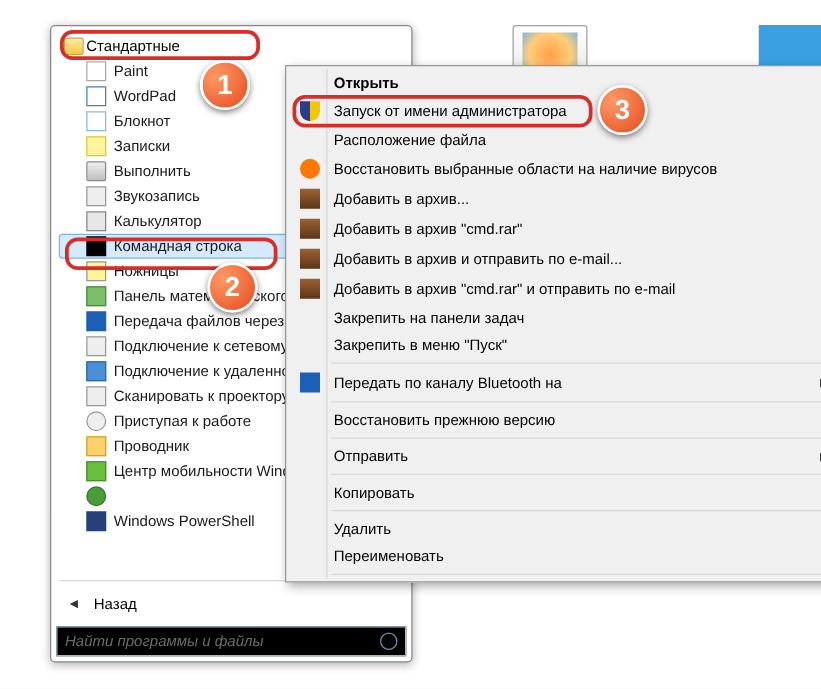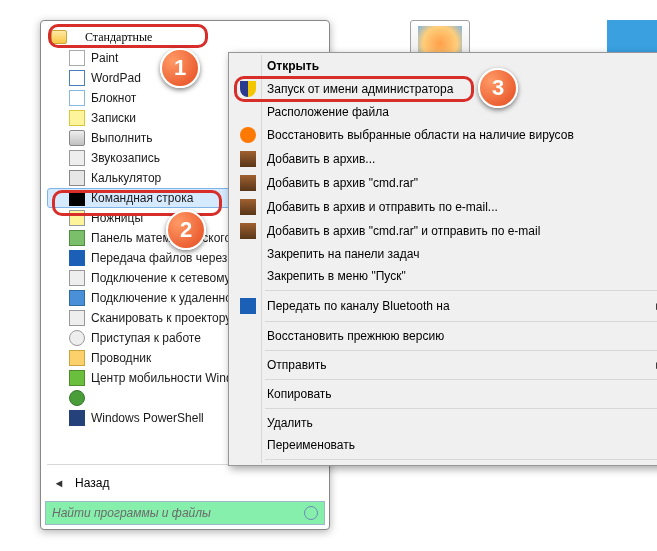--- a/index.html
+++ b/index.html
@@ -26,24 +26,23 @@
   flex-direction: column;
 }
 .startmenu .list {
   flex: 1;
   padding: 6px 6px 0 6px;
   overflow: hidden;
 }
 .folder-header {
   display: flex;
   align-items: flex-start;
-  gap: 18px;
+  gap: 2px;
   padding: 3px 4px;
   cursor: default;
-  font-family: Liberation Serif, serif;
 }
 .folder-header .folder-icon {
   width: 16px; height: 14px;
   background: linear-gradient(#ffe9a6,#f7c843);
   border: 1px solid #c9a53b;
   border-radius: 2px;
 }
 .item {
   display: flex;
   align-items: center;
@@ -86,21 +85,21 @@
 .icon.rar { background: linear-gradient(#a06030,#5a3519); }
 .divider { height: 1px; background: #d8d8d8; margin: 4px 6px; }
 .back-row {
   display: flex; align-items: center; gap: 8px;
   padding: 6px 10px;
 }
 .search-box {
   margin: 4px;
   padding: 4px 6px;
   border: 1px solid #9eb8ce;
-  background: #86efac;
+  background: #000000;
   display: flex; align-items: center; justify-content: space-between;
   color: #6b6b6b;
   font-style: italic;
 }
 .search-box .mag {
   width: 14px; height: 14px;
   border: 1.5px solid #6b8bb7; border-radius: 50%;
   position: relative;
 }
 .context {

